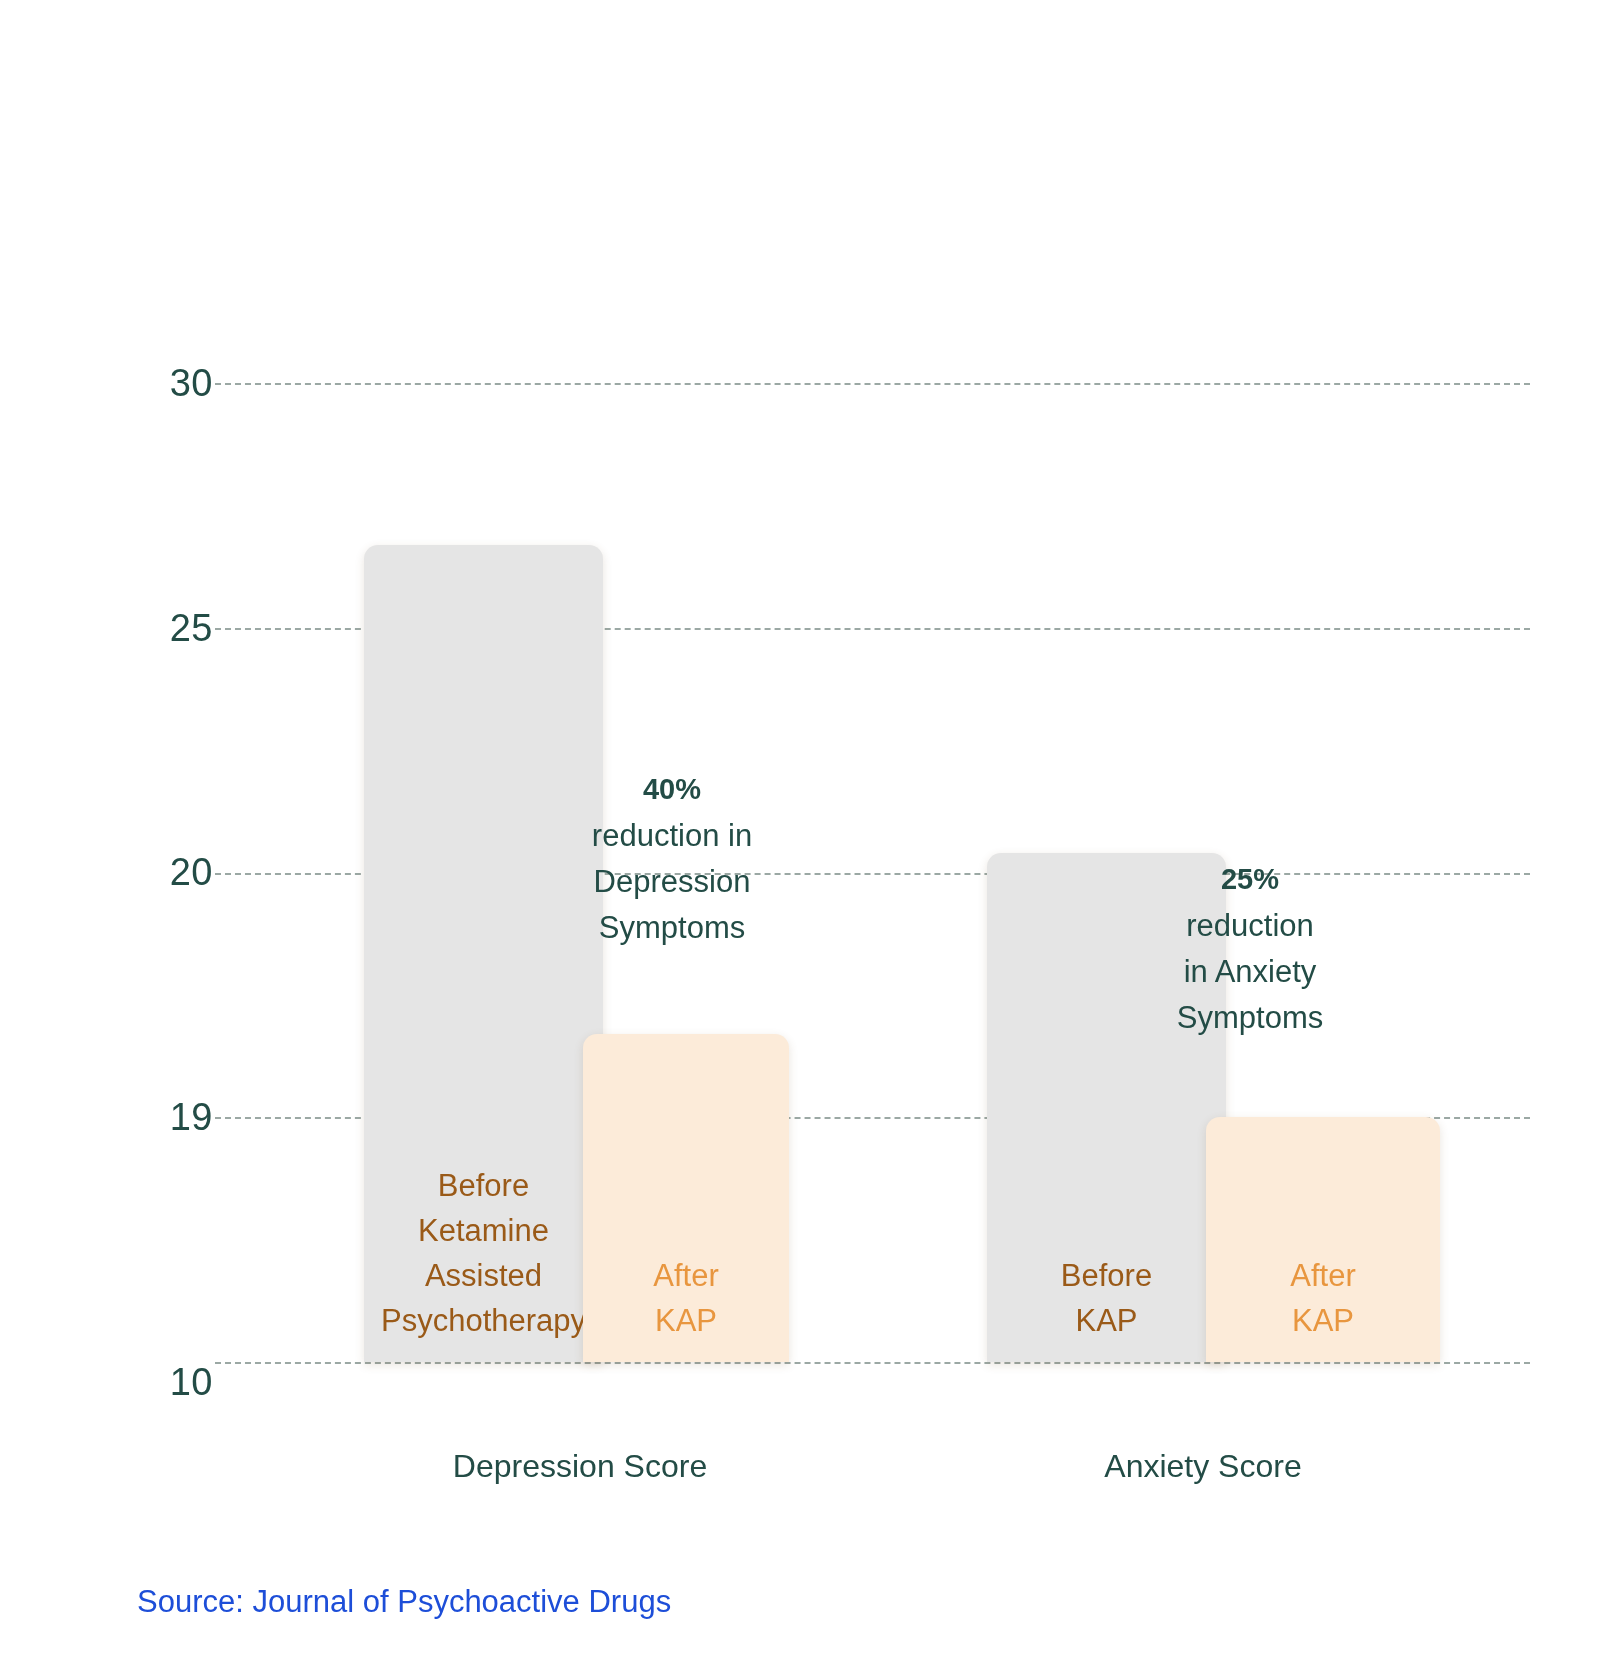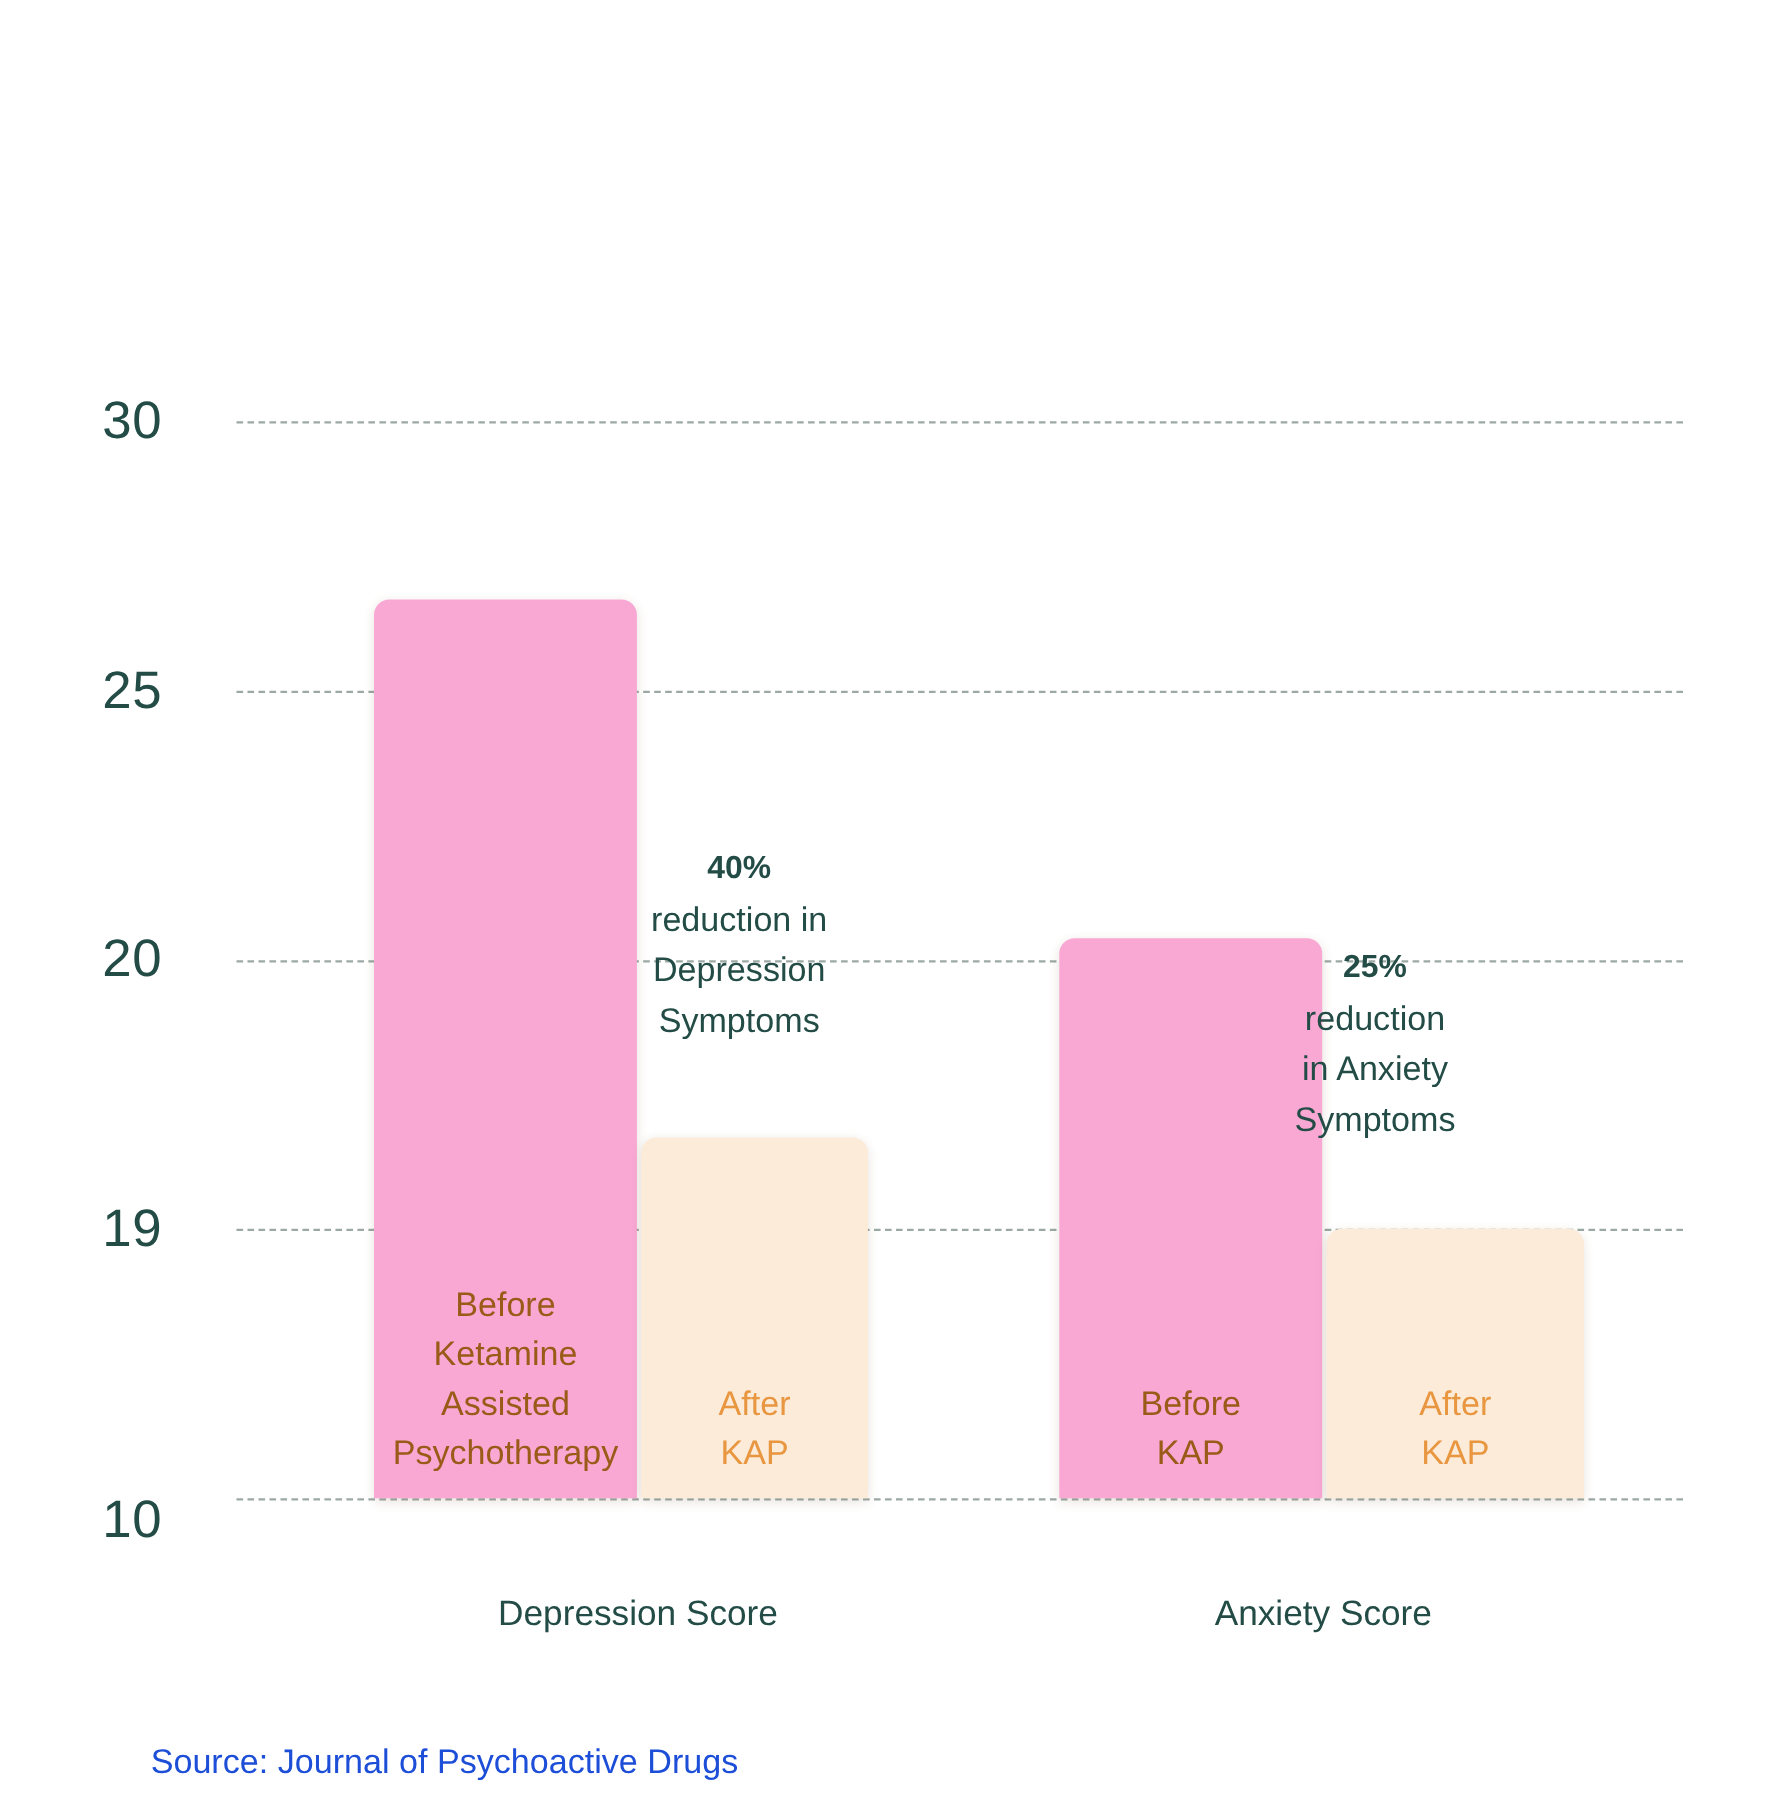--- a/index.html
+++ b/index.html
@@ -36,38 +36,39 @@
     left: 0;
     width: 100%;
     height: 0;
     border-top: 2px dashed #8a9a95;
     opacity: .85;
   }
 
   .ytick {
     position: absolute;
     right: 1410px;          
-    text-align: left;
+    text-align: right;
     width: 120px;
-    font-size: 48px;
+    font-size: 38px;
     color: #234c46;
     letter-spacing: .5px;
     transform: translateY(-50%);
   }
 
   
   .bar {
     position: absolute;
     bottom: 0;
     box-sizing: border-box;
     box-shadow: 0 3px 10px rgba(120,90,50,.16);
   }
   .bar.before {
-    background: #f9a8d4;
+    background: #e5e5e5;
     border-radius: 14px 14px 0 0;
+    margin-left: 24px;
   }
   .bar.after {
     background: #FCEBD9;
     border-radius: 14px 14px 0 0;
   }
 
   .bar-label {
     position: absolute;
     left: 0;
     width: 100%;

